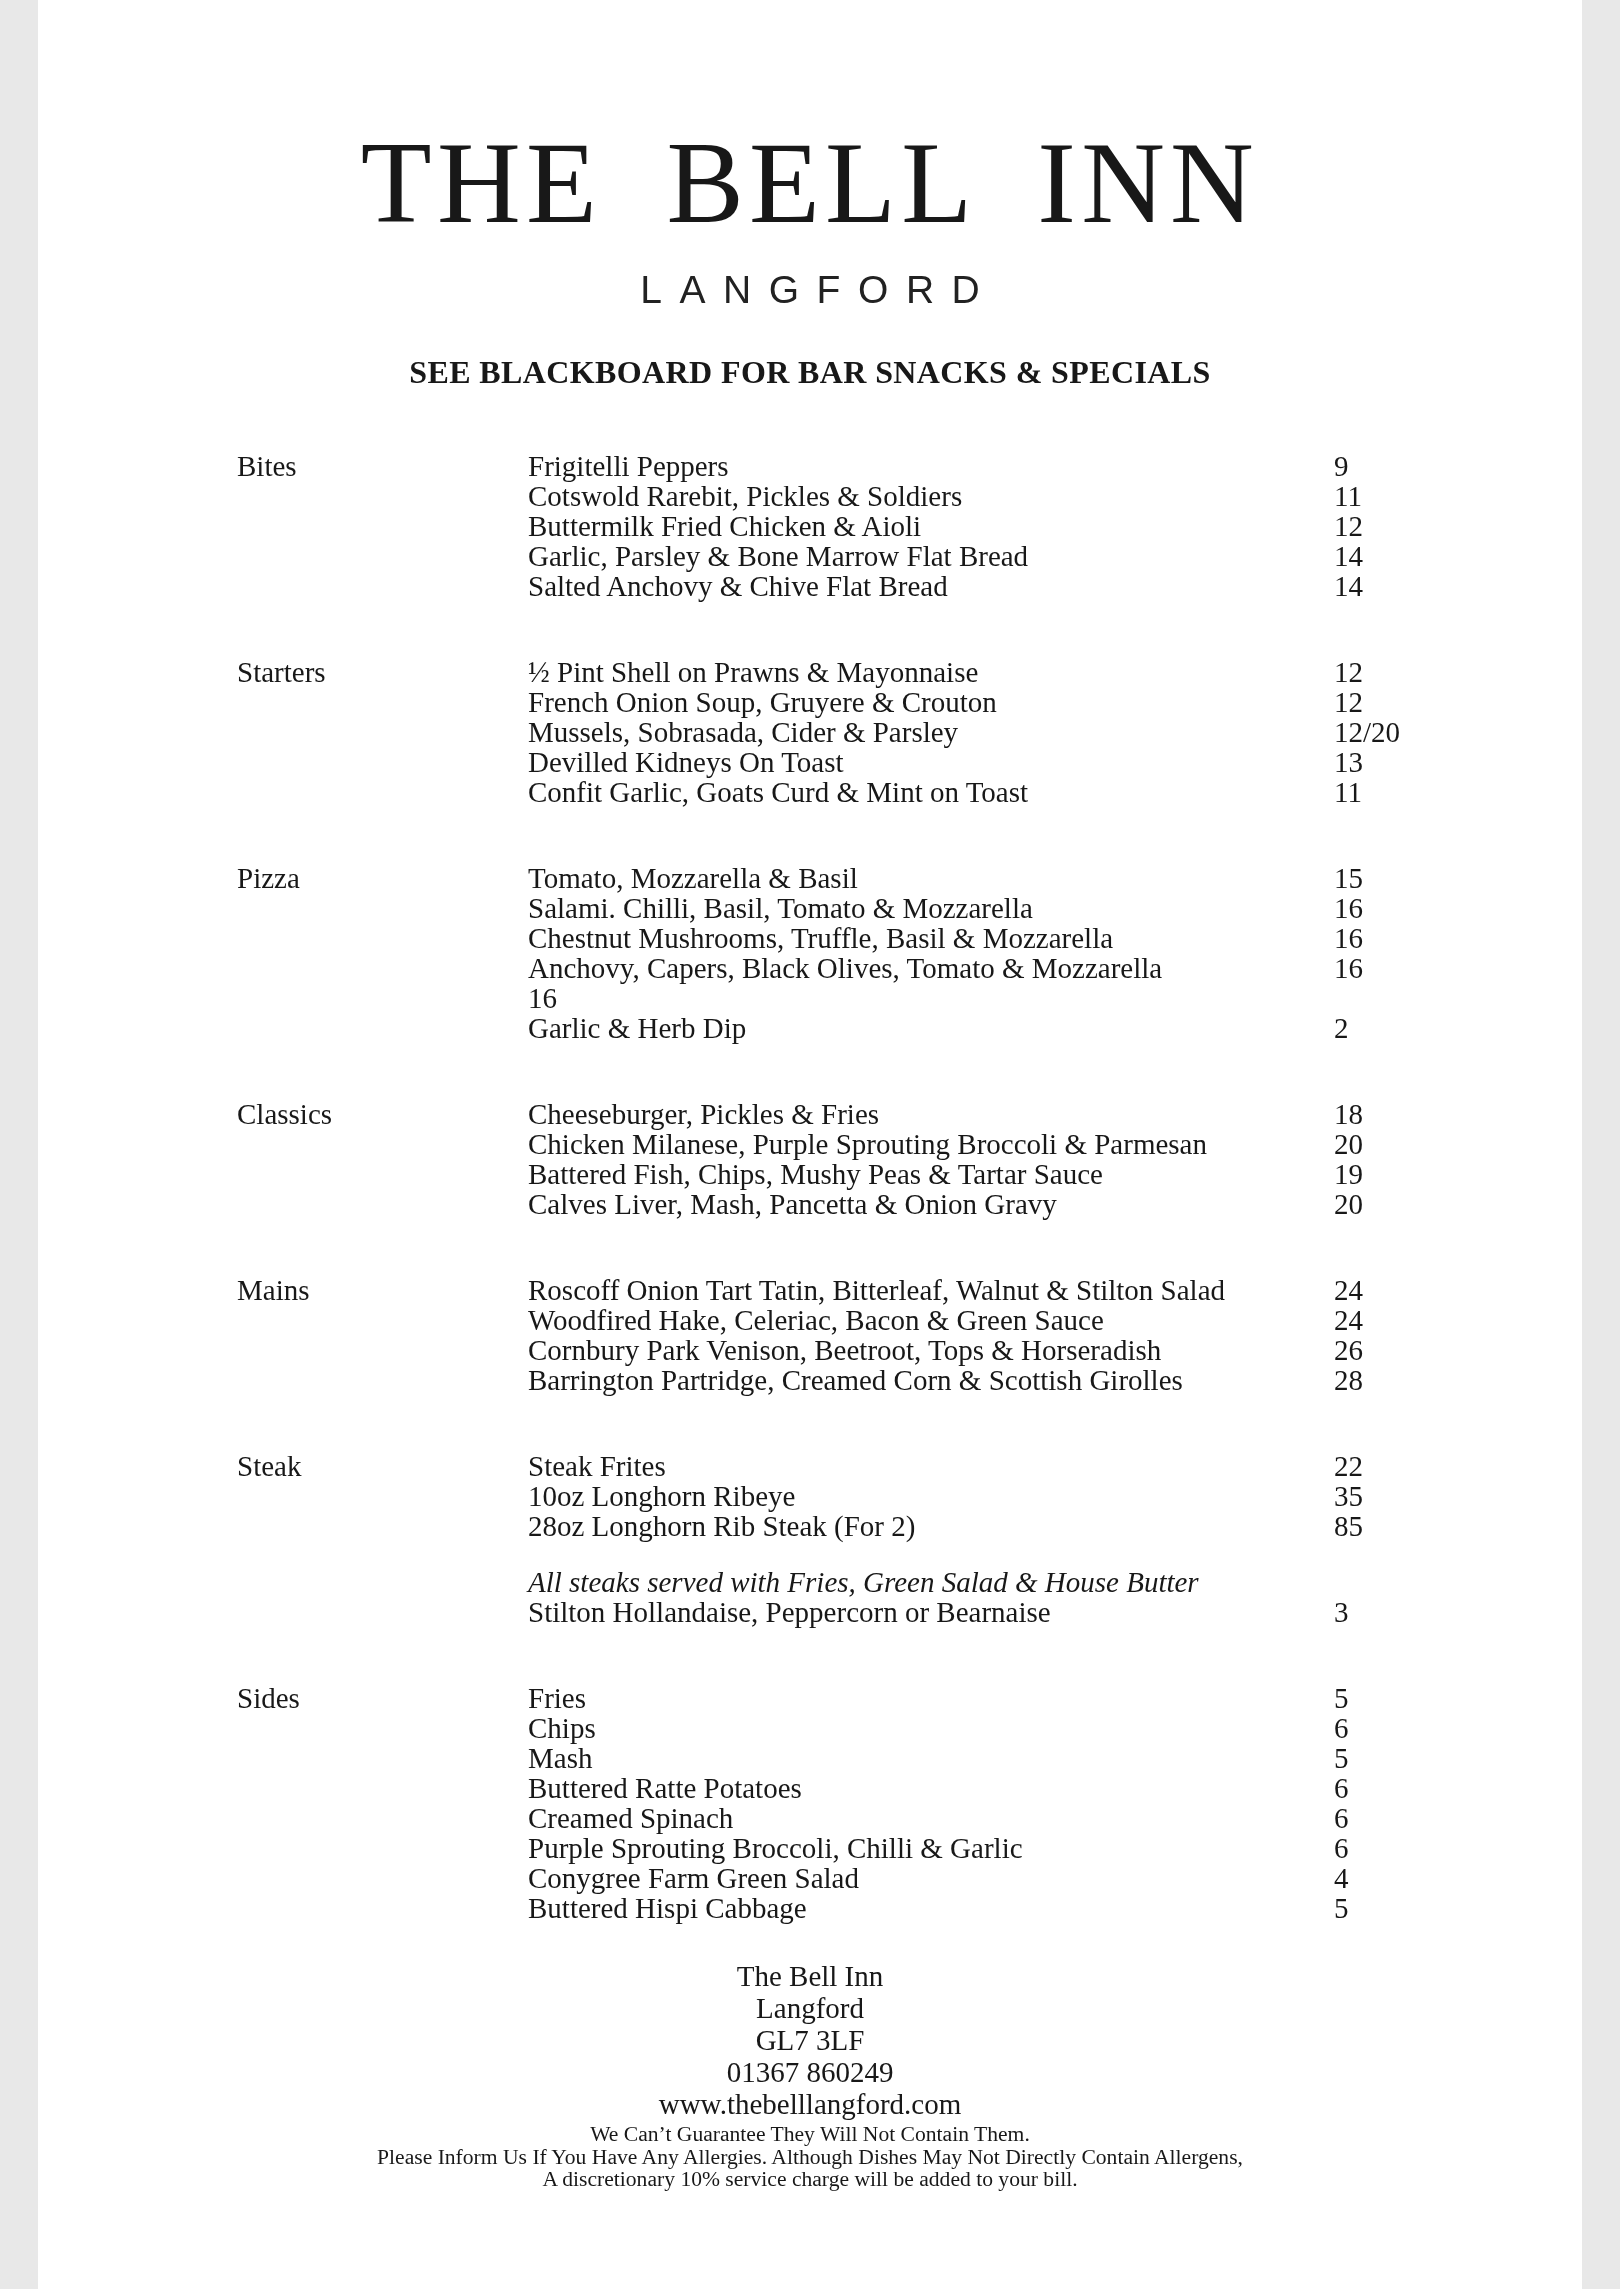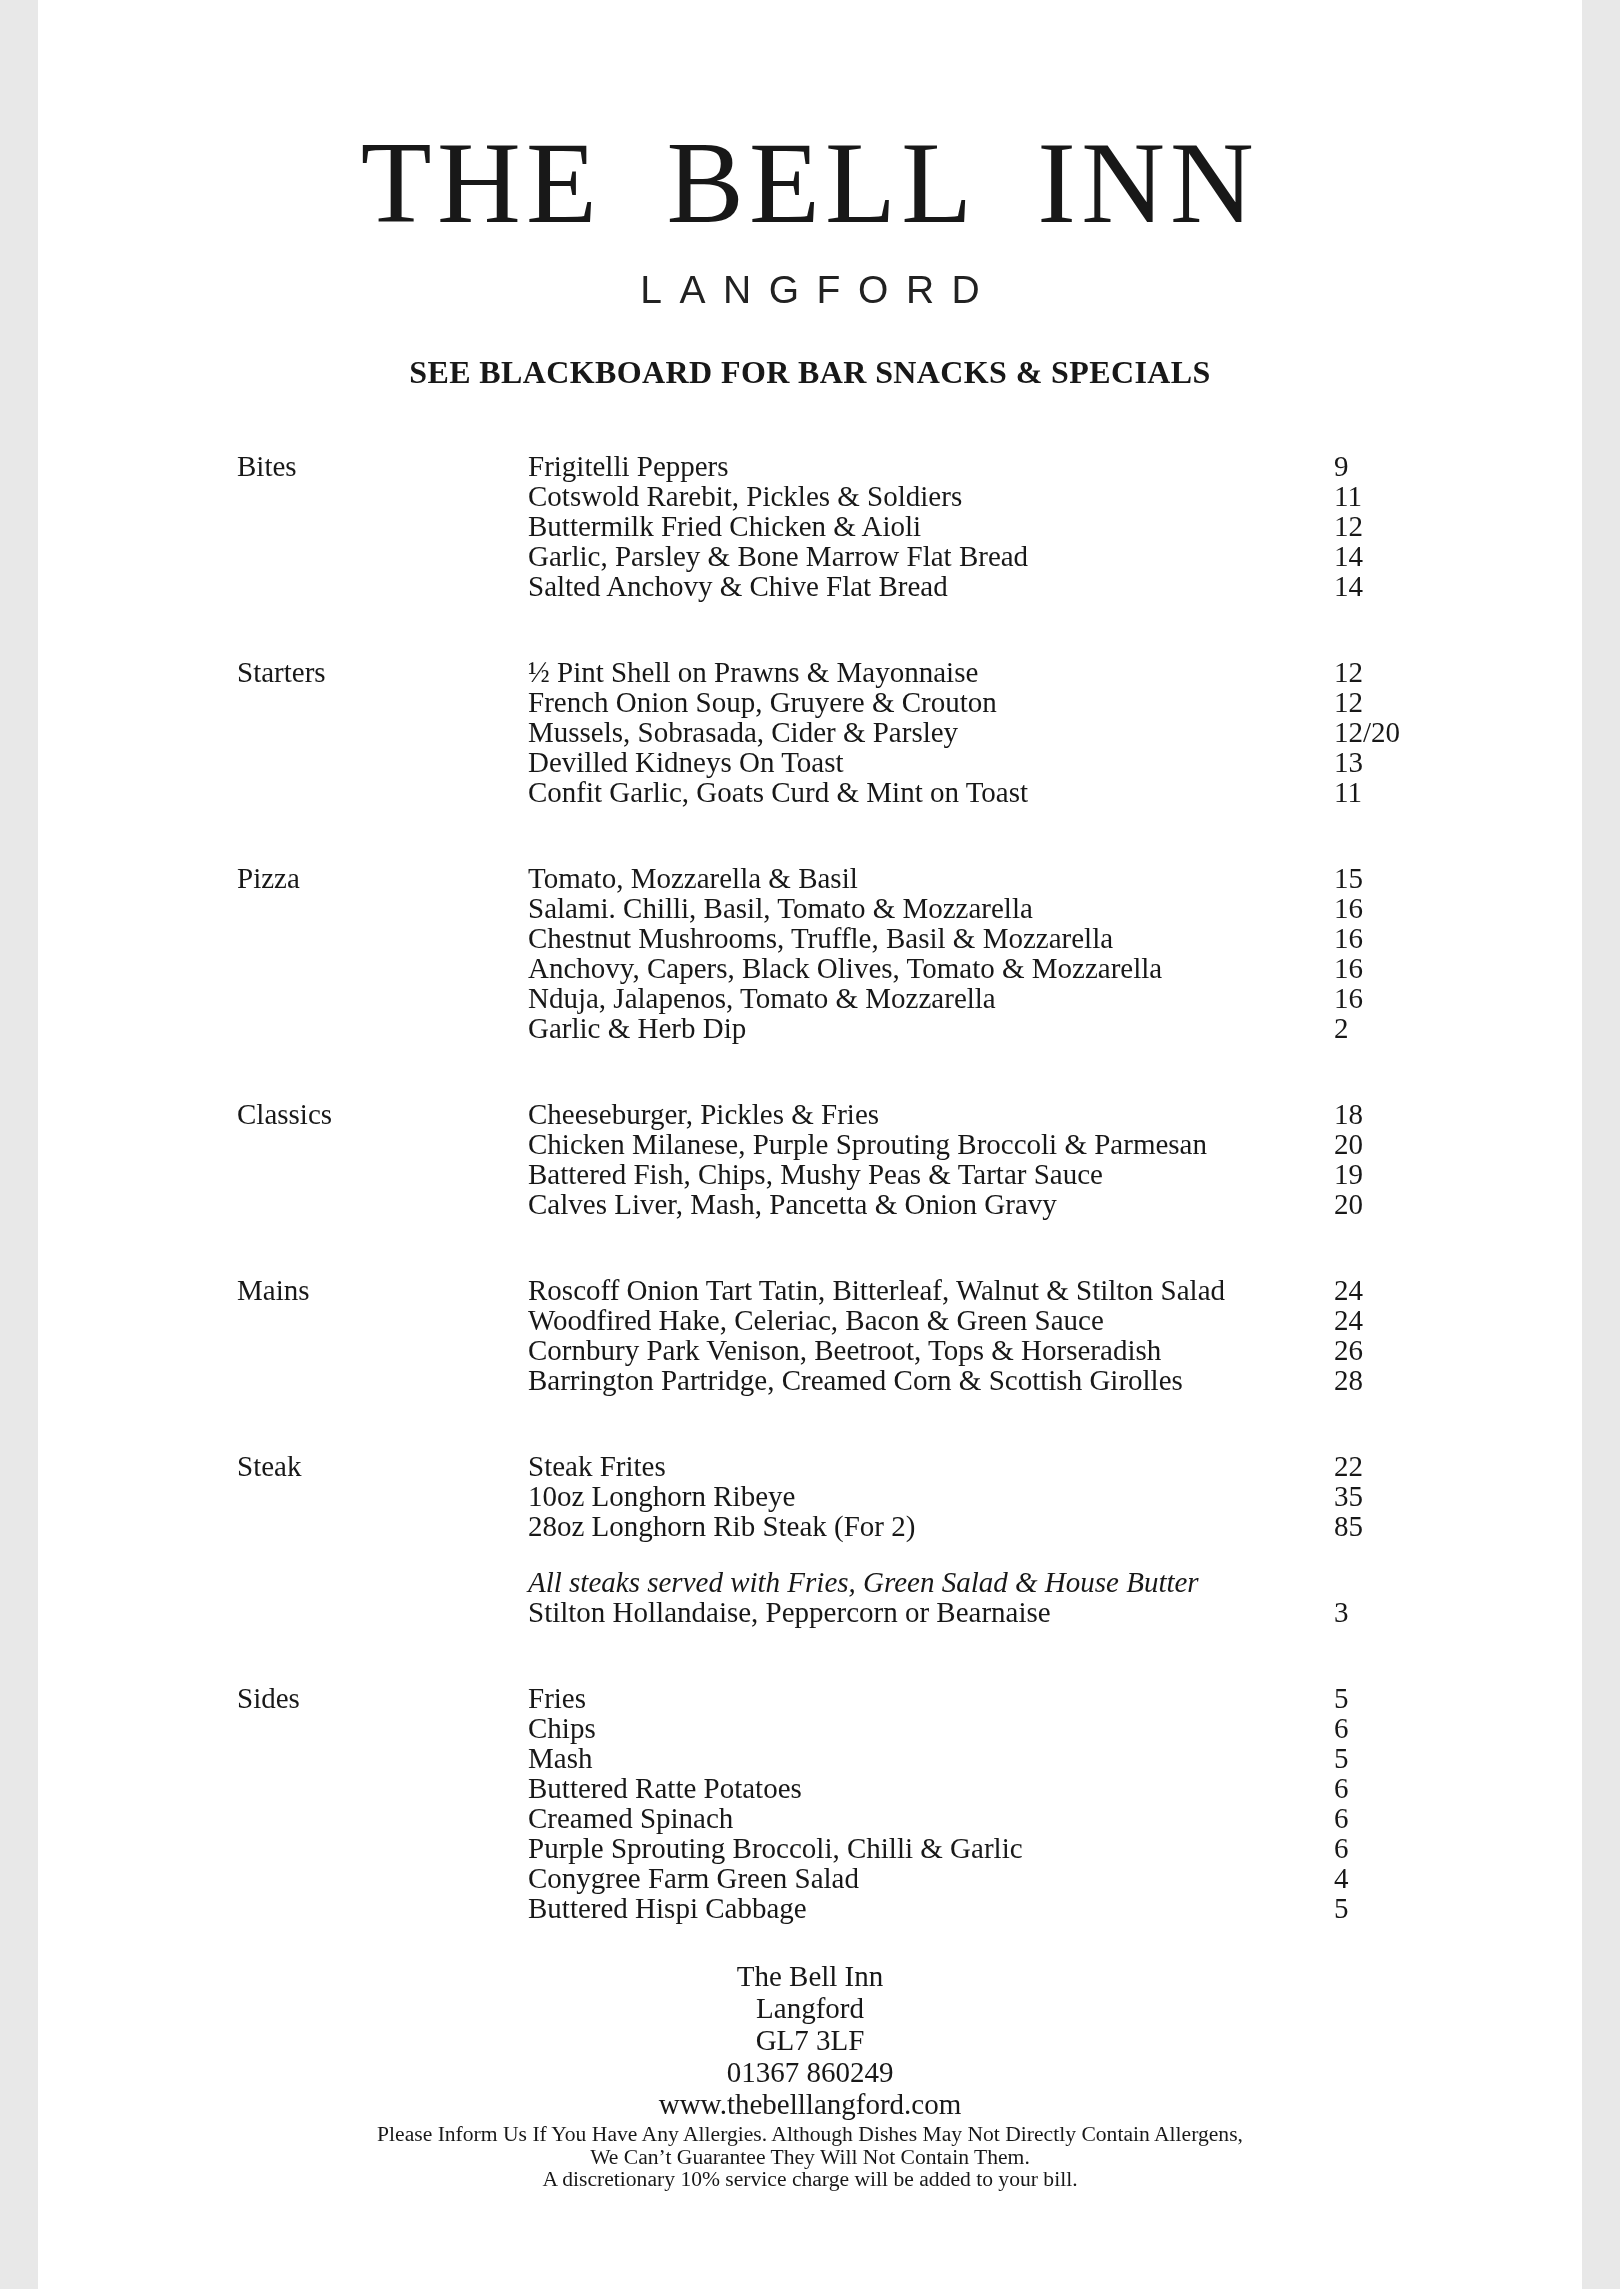--- a/index.html
+++ b/index.html
@@ -134,21 +134,20 @@
           </div>
           <div class="item-row">
             <span class="item-name">Chestnut Mushrooms, Truffle, Basil &amp; Mozzarella</span>
             <span class="item-price">16</span>
           </div>
           <div class="item-row">
             <span class="item-name">Anchovy, Capers, Black Olives, Tomato &amp; Mozzarella</span>
             <span class="item-price">16</span>
           </div>
           <div class="item-row">
-            <span class="item-name">Nduja, Jalapenos, Tomato &amp; Mozzarella</span>
             <span class="item-price">16</span>
           </div>
           <div class="item-row">
             <span class="item-name">Garlic &amp; Herb Dip</span>
             <span class="item-price">2</span>
           </div>
         </div>
       </div>
       <div class="section">
         <div class="section-label">Classics</div>
@@ -258,19 +257,19 @@
 
   <div class="footer">
     <div>
         <div class="footer-line">The Bell Inn</div>
         <div class="footer-line">Langford</div>
         <div class="footer-line">GL7 3LF</div>
         <div class="footer-line">01367 860249</div>
         <div class="footer-line">www.thebelllangford.com</div>
       </div>
     <div class="smallprint">
+        <div class="smallprint-line">We Can’t Guarantee They Will Not Contain Them.</div>
         <div class="smallprint-line">Please Inform Us If You Have Any Allergies. Although Dishes May Not Directly Contain Allergens,</div>
-        <div class="smallprint-line">We Can’t Guarantee They Will Not Contain Them.</div>
         <div class="smallprint-line">A discretionary 10% service charge will be added to your bill.</div>
       </div>
   </div>
 </div>
 
 
 </body></html>

